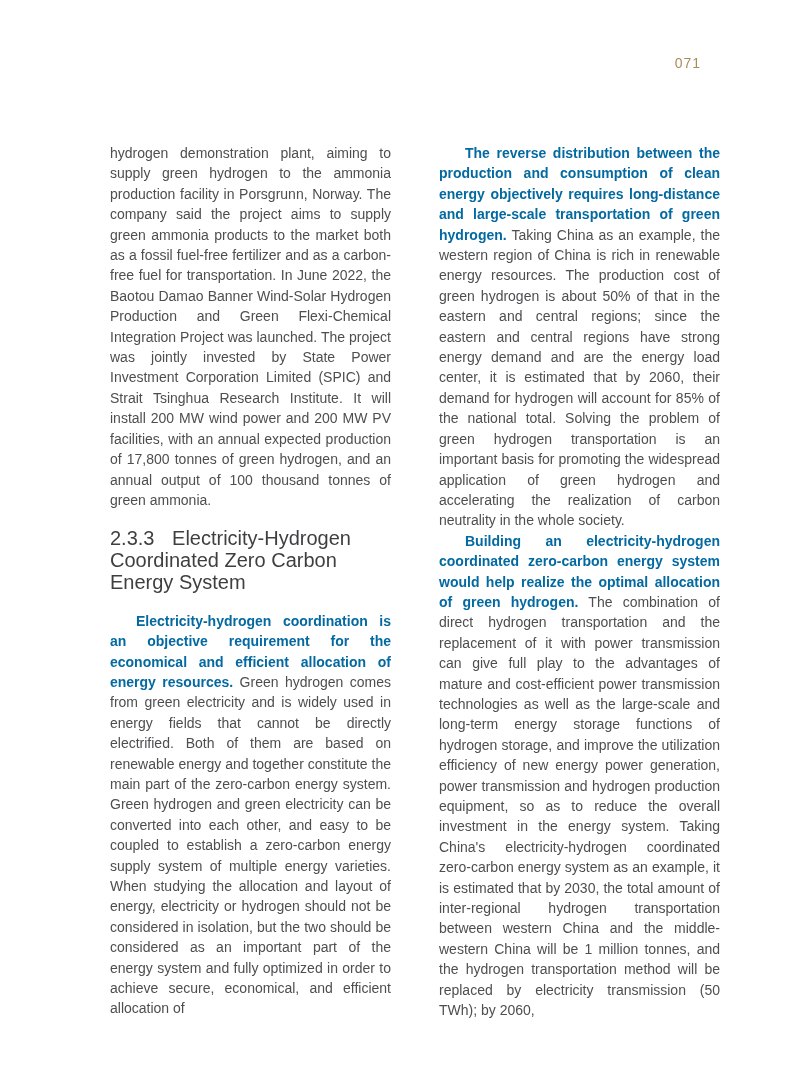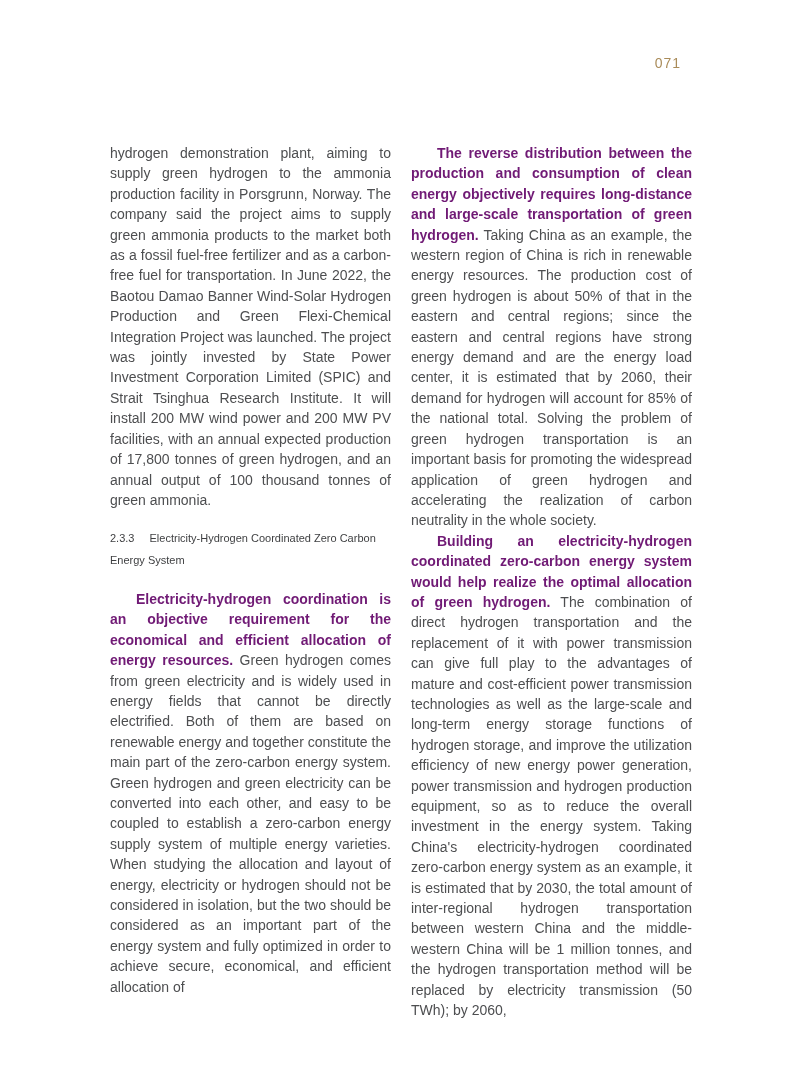--- a/index.html
+++ b/index.html
@@ -11,53 +11,53 @@
     position: relative;
     width: 793px;
     height: 1077px;
     background: #ffffff;
     font-family: "Liberation Sans", sans-serif;
     overflow: hidden;
   }
   .page-number {
     position: absolute;
     top: 55px;
-    right: 112px;
+    right: 92px;
     font-size: 14px;
     letter-spacing: 1px;
     color: #aa8c5a;
     font-weight: 400;
     margin-left: 38px;
   }
   .columns {
     position: absolute;
     left: 110px;
     top: 143px;
     display: flex;
-    gap: 20px;
+    gap: 48px;
   }
   .col {
     width: 281px;
     font-size: 14px;
     line-height: 20.4px;
     color: #4d4e50;
     text-align: justify;
   }
   .para {
     margin: 0;
   }
   .para.indent {
     text-indent: 26px;
   }
   .bold {
     font-weight: bold;
-    color: #701a75;
+    color: #0369a1;
   }
   .heading {
-    font-size: 11px;
+    font-size: 20px;
     line-height: 21.8px;
     font-weight: 400;
     color: #3e3f41;
     margin: 18px 0 17px 0;
     text-align: left;
   }
   .heading .h-num {
     margin-right: 12px;
   }
 </style>

